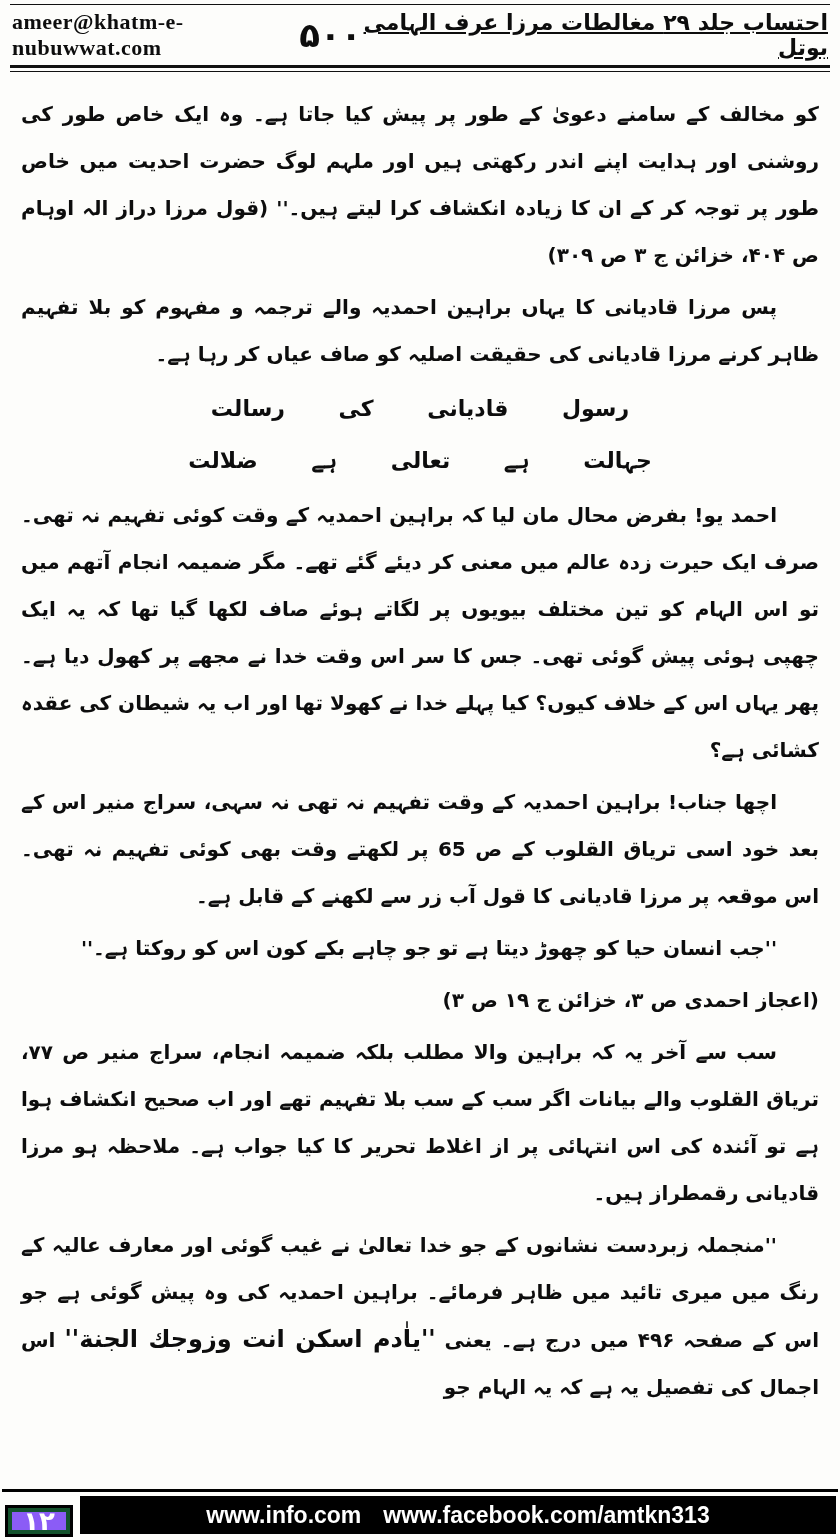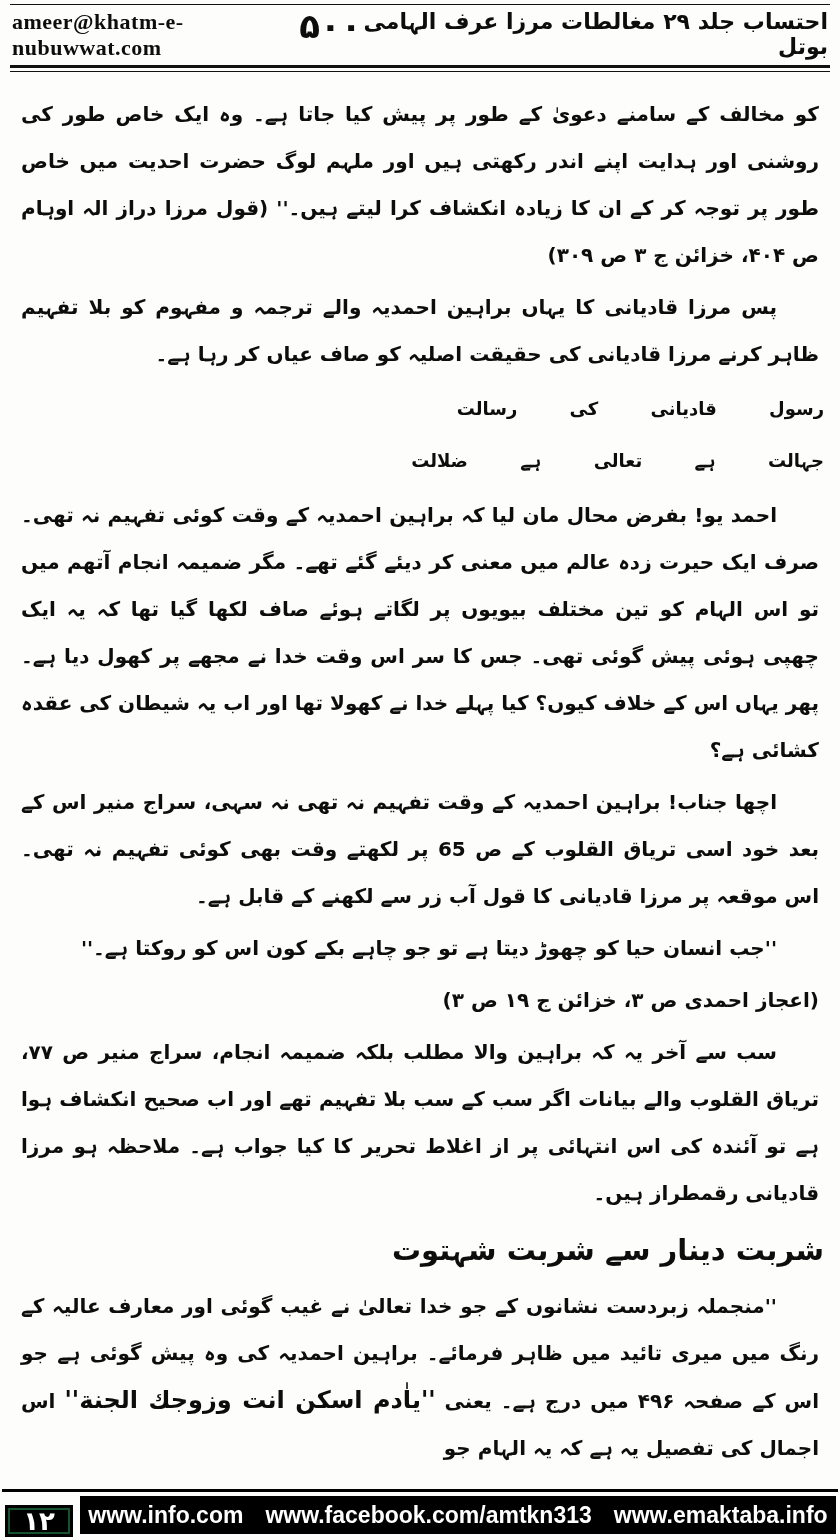--- a/index.html
+++ b/index.html
@@ -11,39 +11,40 @@
     margin: 0 auto;
     background: #fdfdfb;
     overflow: hidden;
     font-family: "DejaVu Sans", sans-serif;
     color: #0d0d0d;
   }
   .top-rule { border-top: 1px solid #111; margin: 4px 10px 0; }
   .header {
     direction: ltr;
     display: flex;
-    align-items: flex-start;
+    align-items: center;
     justify-content: space-between;
     padding: 4px 12px 2px;
   }
   .email {
     font-family: "Liberation Serif", serif;
     font-weight: bold;
     font-size: 22px;
     letter-spacing: 0.5px;
   }
   .pagenum-top {
     font-size: 34px;
     font-weight: bold;
     line-height: 1;
   }
   .title {
     direction: rtl;
     font-weight: bold;
     font-size: 22px;
+    text-decoration: underline;
   }
   .double-rule {
     margin: 2px 10px 0;
     height: 7px;
     border-top: 3px solid #111;
     border-bottom: 1px solid #111;
   }
   .body {
     direction: rtl;
     text-align: justify;
@@ -51,21 +52,21 @@
     font-size: 20px;
     font-weight: bold;
     line-height: 47px;
     max-height: 1420px;
     overflow: hidden;
   }
   .para { margin: 5px; }
   .indent { text-indent: 42px; }
   .ref { text-align: right; }
   .couplet { text-align: center; margin: 4px 0; }
-  .couplet-line { word-spacing: 46px; font-size: 18px; line-height: 52px; text-align: right; }
+  .couplet-line { word-spacing: 46px; font-size: 22px; line-height: 52px; }
   .heading {
     text-align: right;
     font-size: 29px;
     font-weight: bold;
     line-height: 56px;
     margin: 2px 0;
   }
   .naskh { font-size: 24px; letter-spacing: 0.5px; }
   .footer {
     position: absolute;
@@ -75,23 +76,23 @@
   .footer-row {
     display: flex;
     direction: ltr;
     align-items: stretch;
     height: 44px;
     padding: 0 4px 6px 8px;
     gap: 10px;
   }
   .page-box {
     width: 62px;
-    background: #000000;
+    background: #8b5cf6;
     color: #fff;
-    border: 2px solid #14532d;
+    border: 4px solid #14532d;
     box-shadow: 0 0 0 3px #000;
     display: flex;
     align-items: center;
     justify-content: center;
     font-size: 26px;
     font-weight: bold;
     margin-top: 12px;
   }
   .links-bar {
     flex: 1;
@@ -130,34 +131,32 @@
       <div class="couplet-line">رسول قادیانی کی رسالت</div>
       <div class="couplet-line">جہالت ہے تعالی ہے ضلالت</div>
     </div>
 
     <p class="para indent">احمد یو! بفرض محال مان لیا کہ براہین احمدیہ کے وقت کوئی تفہیم نہ تھی۔ صرف ایک حیرت زدہ عالم میں معنی کر دیئے گئے تھے۔ مگر ضمیمہ انجام آتھم میں تو اس الہام کو تین مختلف بیویوں پر لگاتے ہوئے صاف لکھا گیا تھا کہ یہ ایک چھپی ہوئی پیش گوئی تھی۔ جس کا سر اس وقت خدا نے مجھے پر کھول دیا ہے۔ پھر یہاں اس کے خلاف کیوں؟ کیا پہلے خدا نے کھولا تھا اور اب یہ شیطان کی عقدہ کشائی ہے؟</p>
     <p class="para indent">اچھا جناب! براہین احمدیہ کے وقت تفہیم نہ تھی نہ سہی، سراج منیر اس کے بعد خود اسی تریاق القلوب کے ص 65 پر لکھتے وقت بھی کوئی تفہیم نہ تھی۔ اس موقعہ پر مرزا قادیانی کا قول آب زر سے لکھنے کے قابل ہے۔</p>
     <p class="para indent">''جب انسان حیا کو چھوڑ دیتا ہے تو جو چاہے بکے کون اس کو روکتا ہے۔''</p>
     <p class="para ref">(اعجاز احمدی ص ۳، خزائن ج ۱۹ ص ۳)</p>
     <p class="para indent">سب سے آخر یہ کہ براہین والا مطلب بلکہ ضمیمہ انجام، سراج منیر ص ۷۷، تریاق القلوب والے بیانات اگر سب کے سب بلا تفہیم تھے اور اب صحیح انکشاف ہوا ہے تو آئندہ کی اس انتہائی پر از اغلاط تحریر کا کیا جواب ہے۔ ملاحظہ ہو مرزا قادیانی رقمطراز ہیں۔</p>
 
-    <h2 class="heading">شربت دینار سے شربت شہتوت</h2>
 
     <p class="para indent">
       <span>''منجملہ زبردست نشانوں کے جو خدا تعالیٰ نے غیب گوئی اور معارف عالیہ کے رنگ میں میری تائید میں ظاہر فرمائے۔ براہین احمدیہ کی وہ پیش گوئی ہے جو اس کے صفحہ ۴۹۶ میں درج ہے۔ یعنی</span>
       <span class="naskh">''یاٰدم اسکن انت وزوجك الجنة''</span>
       <span>اس اجمال کی تفصیل یہ ہے کہ یہ الہام جو</span>
     </p>
   </main>
 
   <footer class="footer">
     <div class="footer-rule"></div>
     <div class="footer-row">
       <div class="page-box">۱۲</div>
       <div class="links-bar">
         <span>www.info.com</span>
         <span>www.facebook.com/amtkn313</span>
-        <span>www.emaktaba.info</span>
       </div>
     </div>
   </footer>
 
 </div>
 
 </body></html>

